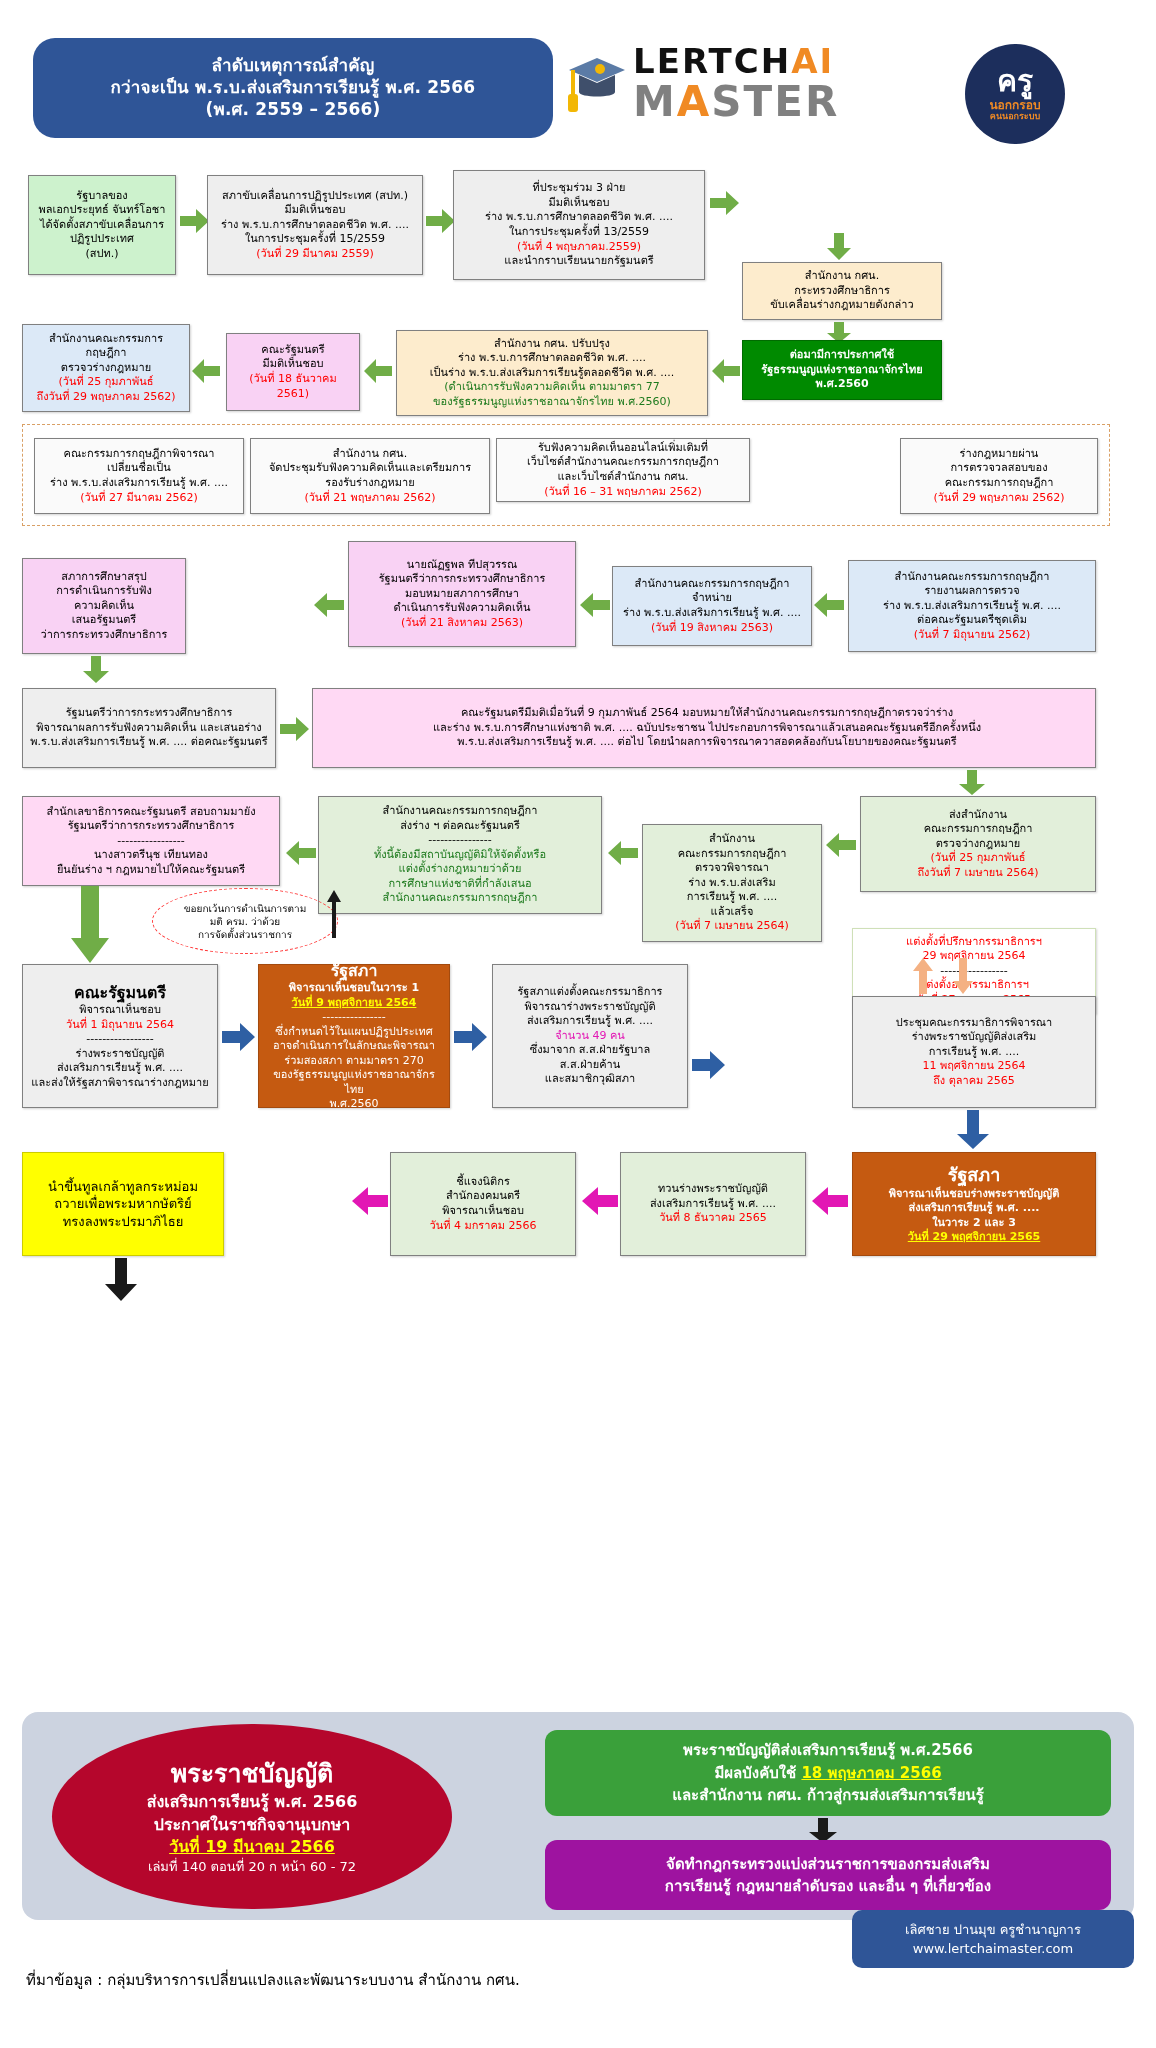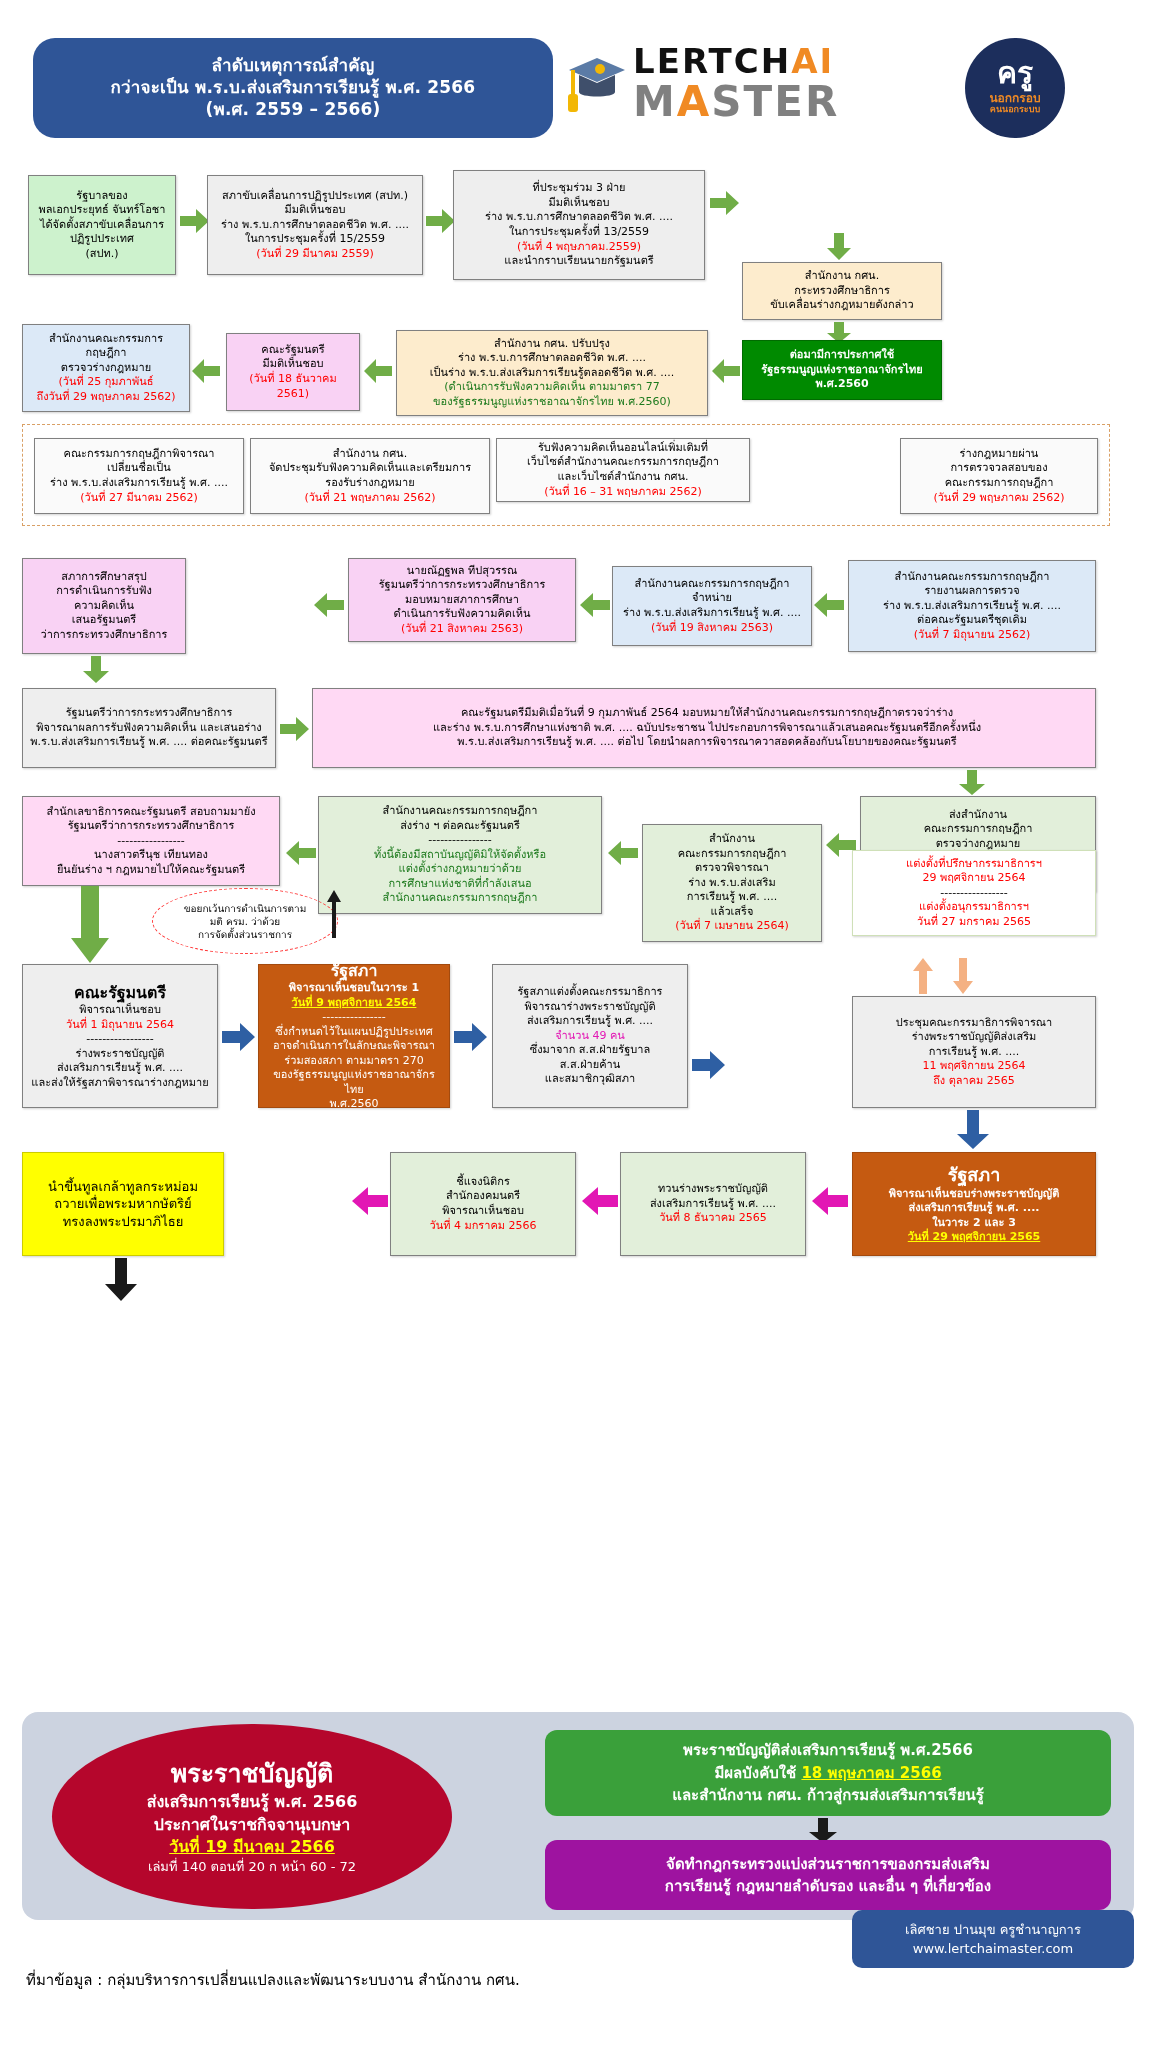--- a/index.html
+++ b/index.html
@@ -24,24 +24,24 @@
 
   .logo-wrap { position: absolute; left: 565px; top: 40px; width: 400px; height: 98px; }
   .logo-cap { position: absolute; left: 0; top: 8px; width: 64px; height: 70px; }
   .logo-text { position: absolute; left: 68px; top: 4px; }
   .logo-lert { font-size: 34px; font-weight: bold; letter-spacing: 2px; color: #111; line-height: 1; }
   .logo-lert .accent { color: #f08a24; }
   .logo-master { font-size: 42px; font-weight: bold; letter-spacing: 2px; color: #808080; line-height: 1.05; margin-top: 2px; }
   .logo-master .accent { color: #f08a24; }
 
   .badge-circle {
-    position: absolute; left: 965px; top: 38px; width: 100px; height: 100px;
+    position: absolute; left: 965px; top: 44px; width: 100px; height: 100px;
     background: #1c2e5c; border-radius: 50%;
     display: flex; flex-direction: column; align-items: center; justify-content: center;
-    color: #ffffff; text-align: center; font-family: Liberation Mono, monospace;
+    color: #ffffff; text-align: center;
   }
   .badge-main { font-size: 30px; font-weight: bold; line-height: 1; }
   .badge-sub1 { font-size: 12px; font-weight: bold; color: #f08a24; margin-top: 3px; line-height: 1.1; }
   .badge-sub2 { font-size: 9px; font-weight: bold; color: #f08a24; line-height: 1.1; }
 
   
   .node {
     position: absolute;
     border: 1px solid #808080;
     display: flex; flex-direction: column; align-items: center; justify-content: center;
@@ -322,21 +322,21 @@
     <span class="ln">ร่าง พ.ร.บ.ส่งเสริมการเรียนรู้ พ.ศ. ....</span>
     <span class="ln red">(วันที่ 19 สิงหาคม 2563)</span>
   </div>
 
   <div class="arrow-left" style="left:580px; top:592px;">
     <svg width="30" height="26" viewBox="0 0 30 26">
         <path d="M30 8 L13 8 L13 1 L0 13 L13 25 L13 18 L30 18 Z" fill="#70ad47"></path>
       </svg>
   </div>
 
-  <div class="node n-pink" style="left:348px; top:558px; width:228px; height:84px;align-items:flex-end;">
+  <div class="node n-pink" style="left:348px; top:541px; width:228px; height:106px;align-items:flex-end;">
     <span class="ln">นายณัฏฐพล ทีปสุวรรณ</span>
     <span class="ln">รัฐมนตรีว่าการกระทรวงศึกษาธิการ</span>
     <span class="ln">มอบหมายสภาการศึกษา</span>
     <span class="ln">ดำเนินการรับฟังความคิดเห็น</span>
     <span class="ln red">(วันที่ 21 สิงหาคม 2563)</span>
   </div>
 
   <div class="arrow-left" style="left:314px; top:592px;">
     <svg width="30" height="26" viewBox="0 0 30 26">
         <path d="M30 8 L13 8 L13 1 L0 13 L13 25 L13 18 L30 18 Z" fill="#70ad47"></path>
@@ -496,21 +496,21 @@
     <span class="ln">ส.ส.ฝ่ายค้าน</span>
     <span class="ln">และสมาชิกวุฒิสภา</span>
   </div>
 
   <div class="arrow-right" style="left:692px; top:1050px;">
     <svg width="34" height="30" viewBox="0 0 34 30">
         <path d="M0 9 L18 9 L18 1 L33 15 L18 29 L18 21 L0 21 Z" fill="#2e5fa3"></path>
       </svg>
   </div>
 
-  <div class="node" style="left:852px; top:850px; width:244px; height:86px; border:1px solid #cfe0b8; background:#ffffff;">
+  <div class="node" style="left:852px; top:928px; width:244px; height:86px; border:1px solid #cfe0b8; background:#ffffff;">
     <span class="ln red">แต่งตั้งที่ปรึกษากรรมาธิการฯ</span>
     <span class="ln red">29 พฤศจิกายน 2564</span>
     <span class="ln">-----------------</span>
     <span class="ln red">แต่งตั้งอนุกรรมาธิการฯ</span>
     <span class="ln red">วันที่ 27 มกราคม 2565</span>
   </div>
 
   <div class="arrow-up" style="left:912px; top:958px;">
     <svg width="22" height="36" viewBox="0 0 22 36">
         <path d="M11 0 L21 13 L15 13 L15 36 L7 36 L7 13 L1 13 Z" fill="#f4b183"></path>

